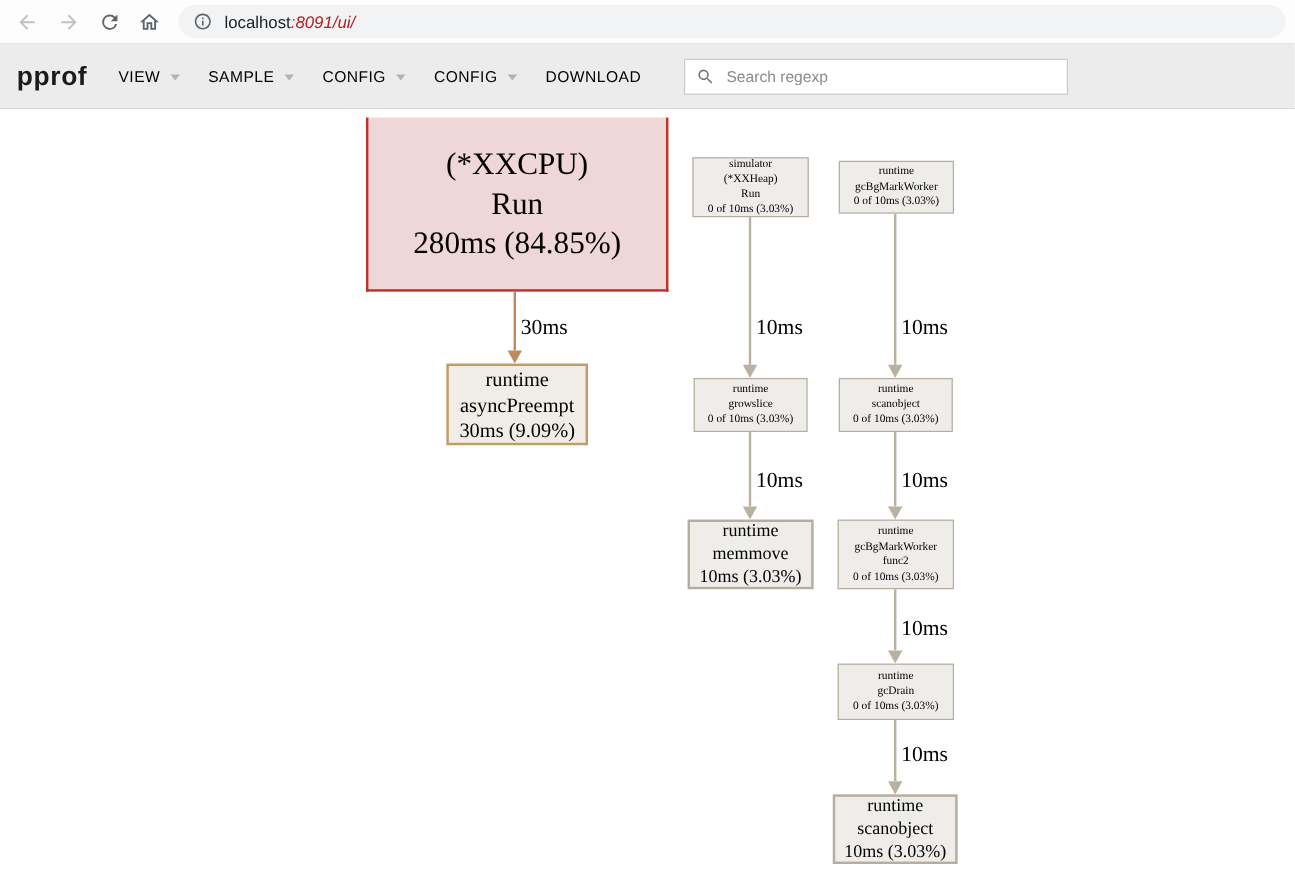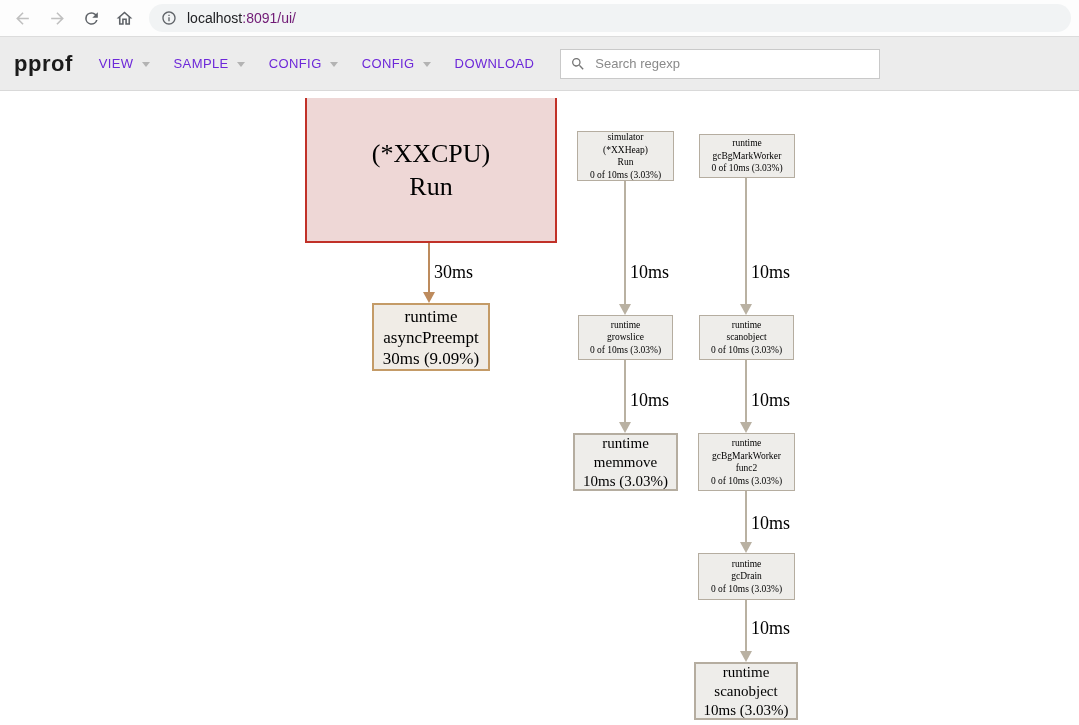--- a/index.html
+++ b/index.html
@@ -15,32 +15,32 @@
   .ci-back    { margin-left:12px; }
   .ci-fwd     { margin-left:15px; }
   .ci-reload  { margin-left:14px; }
   .ci-home    { margin-left:13px; }
   .disabled-ic { fill:#c0c0c0; }
   .dark-ic     { fill:#5f6368; }
   .url-bar { margin-left:15px; height:28px; flex:1 1 auto; margin-right:8px;
              background:#f1f3f4; border-radius:14px; display:flex; align-items:center; }
   .url-bar svg { width:16px; height:16px; fill:#5f6368; margin-left:12px; flex:0 0 auto; }
   .url-text { margin-left:10px; font-size:14px; color:#202124; white-space:nowrap; }
-  .url-text .url-dim { color:#701a75; }
+  .url-text .url-dim { color:#b91c1c;font-style:italic; }
 
   
   .pheader { position:relative; width:1079px; height:54px; background:#ececec;
              border-bottom:1px solid #d9d9d9; display:flex; align-items:center; }
   .plogo { margin-left:14px; font-size:22px; font-weight:bold; color:#1b1b1b; letter-spacing:0.5px; }
   .pmenu { display:flex; align-items:center; margin-left:26px; }
   .menu-item { display:flex; align-items:center; margin-right:24px; cursor:default;
-               font-size:13px; color:#6d28d9; letter-spacing:0.4px; }
+               font-size:13px; color:#000000; letter-spacing:0.4px; }
   .caret { width:0; height:0; border-left:4px solid transparent; border-right:4px solid transparent;
            border-top:5px solid #b3b3b3; margin-left:8px; margin-top:2px; }
-  .searchwrap { position:relative; margin-left:2px; }
+  .searchwrap { position:relative; margin-left:12px; }
   .searchwrap svg { position:absolute; left:10px; top:7px; width:16px; height:16px; fill:#757575; }
   .searchwrap input { width:320px; height:30px; border:1px solid #c9c9c9; background:#ffffff;
                       padding-left:34px; font-size:13px; color:#333; outline:none; }
   .searchwrap input::placeholder { color:#8a8a8a; }
 
   
   .graph { position:relative; width:1079px; height:643px; background:#ffffff;
            font-family:"Liberation Serif","DejaVu Serif",serif; color:#000; }
   .gnode { position:absolute; text-align:center; display:flex; flex-direction:column;
            justify-content:center; cursor:pointer; }
@@ -150,20 +150,21 @@
   <div class="ahead ahead-cool" style="left:740px; top:451px;"></div>
   <div class="elabel" style="left:751px; top:423px;">10ms</div>
 
   <div class="edge edge-cool" style="left:745px; top:509px; height:51px;"></div>
   <div class="ahead ahead-cool" style="left:740px; top:560px;"></div>
   <div class="elabel" style="left:751px; top:528px;">10ms</div>
 
   <div class="gnode node-hot fs-hot" style="left:305px; top:7px; width:252px; height:145px;">
     <div>(*XXCPU)</div>
     <div>Run</div>
+    <div>280ms (84.85%)</div>
   </div>
 
   <div class="gnode node-warm fs-warm" style="left:372px; top:212px; width:118px; height:68px;">
     <div>runtime</div>
     <div>asyncPreempt</div>
     <div>30ms (9.09%)</div>
   </div>
 
   <div class="gnode node-cool fs-cool" style="left:577px; top:40px; width:97px; height:50px;">
     <div>simulator</div>

